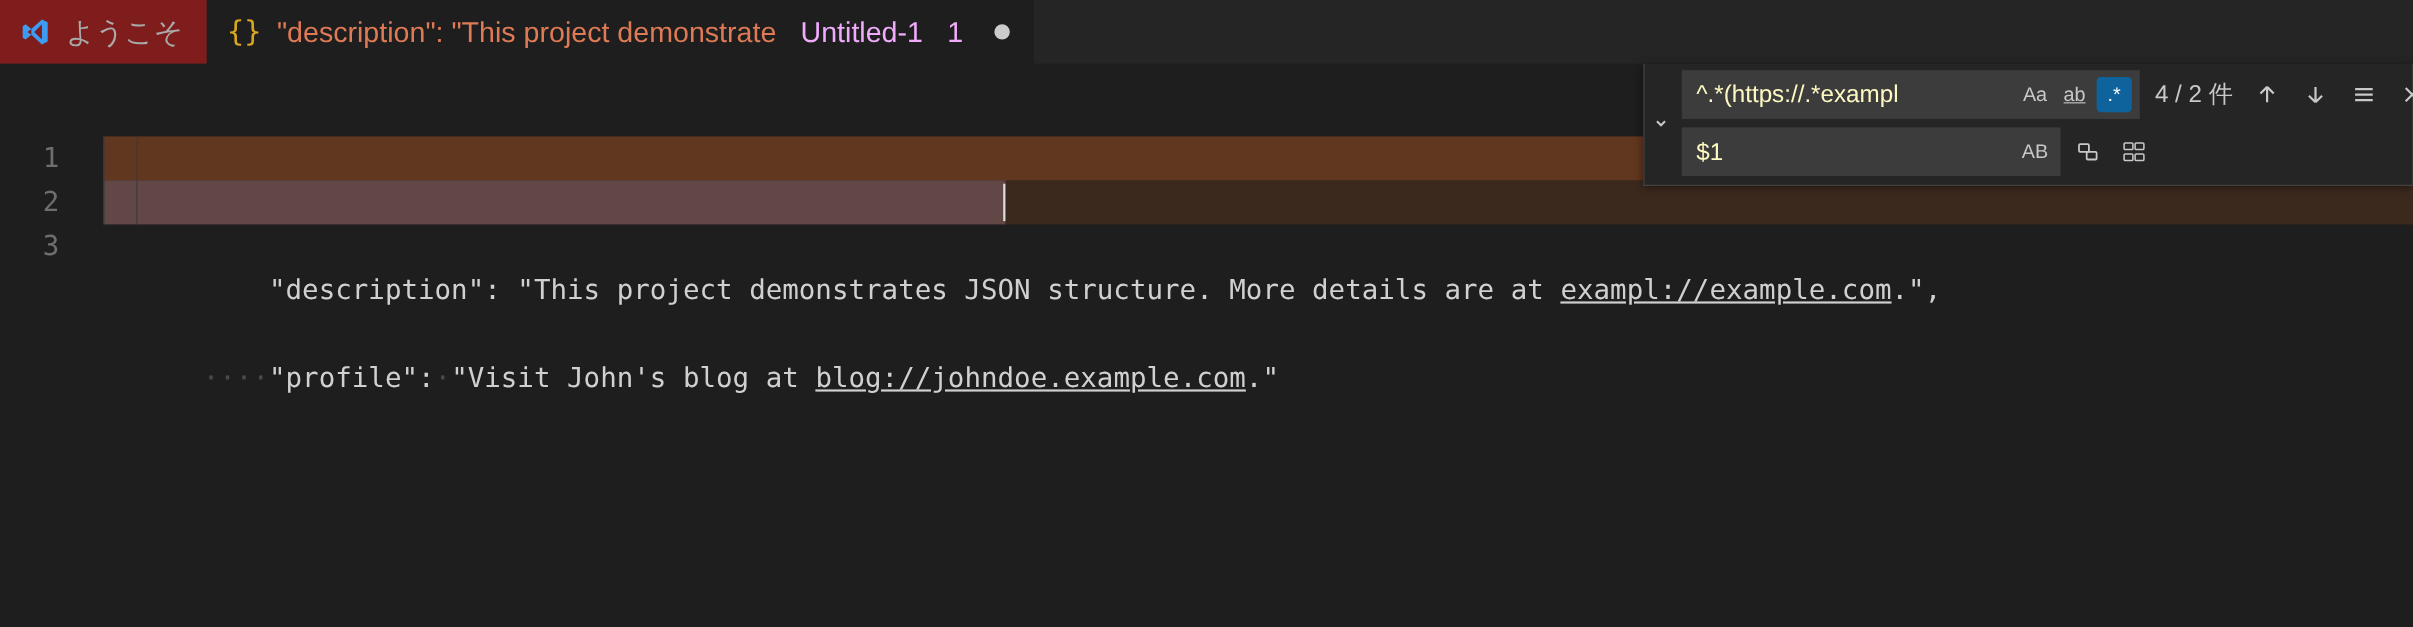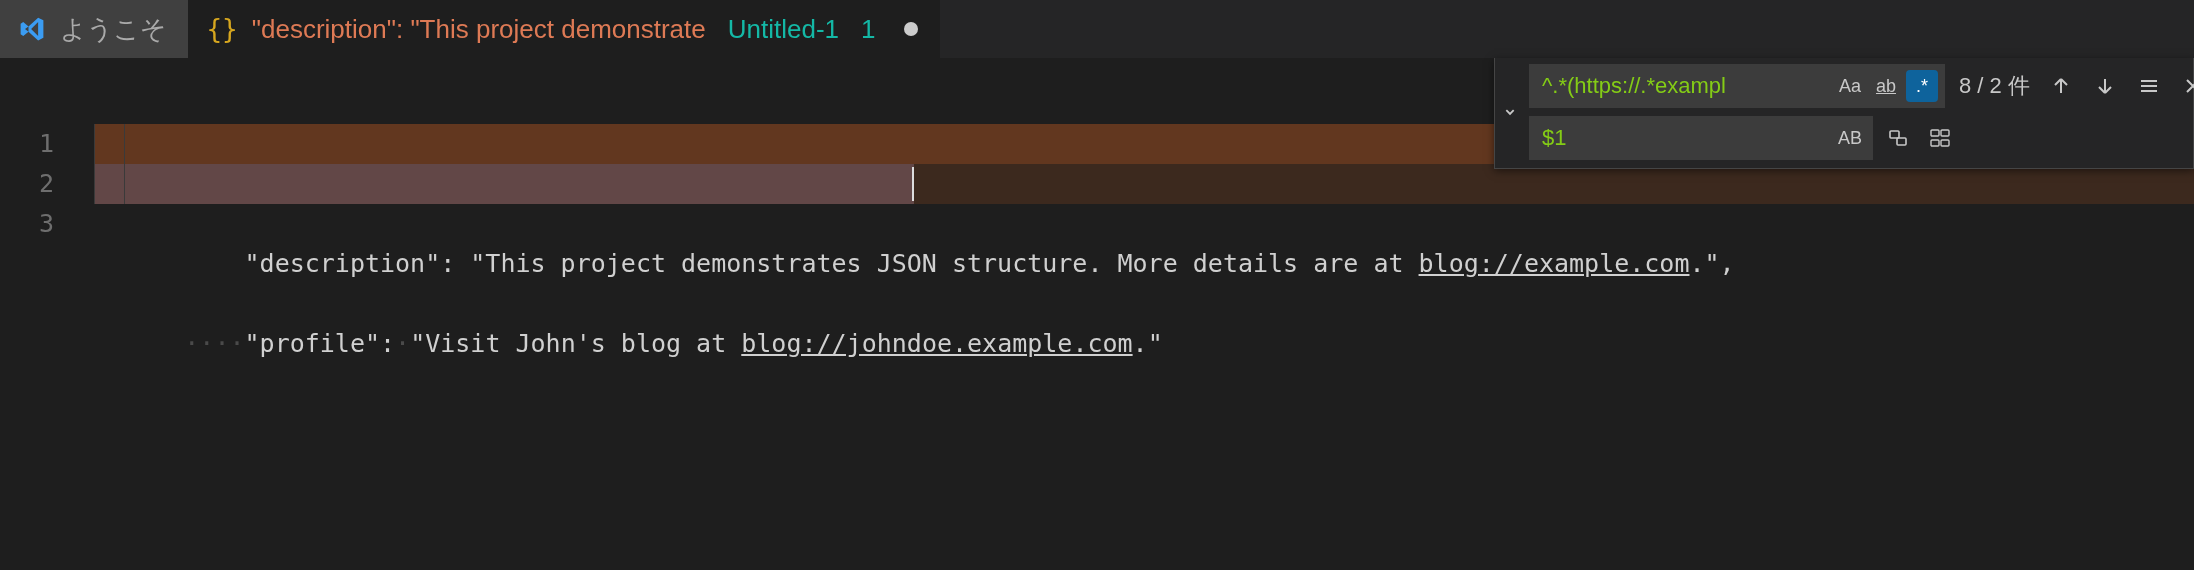--- a/index.html
+++ b/index.html
@@ -19,26 +19,26 @@
     display: flex;
     align-items: center;
     padding: 0 22px 0 18px;
     height: 58px;
     font-size: 26px;
     gap: 14px;
     background: #2d2d2d;
     color: #aaaaaa;
     cursor: pointer;
   }
-  .tab.inactive { background: #404040; justify-content: center; }
+  .tab.inactive { background: #7f1d1d; justify-content: center; }
   .tab.active   { background: #1e1e1e; }
   .tab .vscode-icon svg { width: 28px; height: 28px; display:block; }
   .tab .braces { color: #d7a71f; font-family: Menlo, Consolas, monospace; font-size: 26px; }
   .tab .tabtitle-main { color: #de7a55; }
-  .tab .tabtitle-sub  { color: #14b8a6; margin-left: 8px; }
+  .tab .tabtitle-sub  { color: #f0abfc; margin-left: 8px; }
   .tab .dirty-dot {
     width: 14px; height: 14px; border-radius: 50%;
     background: #cccccc; margin-left: 14px;
   }
   .tabbar-rest { flex: 1; background: #252526; }
 
   .editor-area {
     position: relative;
     width: 100%;
     height: calc(570px - 58px);
@@ -119,21 +119,21 @@
     height: 44px;
     background: #3c3c3c;
     border: 1px solid #3c3c3c;
     display:flex; align-items:center;
     padding: 0 6px 0 12px;
     gap: 4px;
   }
   .fw-input input {
     flex:1; min-width: 0;
     background: transparent; border:none; outline:none;
-    color: #84cc16; font-size: 22px;
+    color: #fef9c3; font-size: 22px;
     font-family: inherit;
   }
   .fw-opt {
     width: 32px; height: 32px;
     display:flex; align-items:center; justify-content:center;
     border-radius: 4px;
     font-size: 18px;
     color: #c8c8c8;
     cursor: pointer;
     text-align: center;
@@ -178,21 +178,21 @@
     <div class="linenum">1</div>
     <div class="linenum">2</div>
     <div class="linenum">3</div>
   </div>
 
   <div class="code">
 
     <div class="codeline hl-current">
       <span class="indent-guide" style="left:0"></span>
       <span class="indent-guide" style="left:30px"></span>
-      <span class="ws-dot">    </span><span class="tok-key">"description"</span><span class="tok-punc">: </span><span class="tok-string">"This project demonstrates JSON structure. More details are at </span><span class="tok-url">blog://example.com</span><span class="tok-string">."</span><span class="tok-punc">,</span>
+      <span class="ws-dot">    </span><span class="tok-key">"description"</span><span class="tok-punc">: </span><span class="tok-string">"This project demonstrates JSON structure. More details are at </span><span class="tok-url">exampl://example.com</span><span class="tok-string">."</span><span class="tok-punc">,</span>
     </div>
 
     <div class="codeline hl-other">
       <span class="sel-other" style="width:820px"></span>
       <span class="indent-guide" style="left:0"></span>
       <span class="indent-guide" style="left:30px"></span>
       <span style="position:relative"><span class="ws-dot">····</span><span class="tok-key">"profile"</span><span class="tok-punc">:</span><span class="ws-dot">·</span><span class="tok-string">"Visit John's blog at </span><span class="tok-url">blog://johndoe.example.com</span><span class="tok-string">."</span></span>
       <span class="cursor-bar" style="left:818px"></span>
     </div>
 
@@ -214,21 +214,21 @@
         <div class="fw-opt">
             <span>Aa</span>
           </div>
         <div class="fw-opt">
             <span class="underline">ab</span>
           </div>
         <div class="fw-opt active">
             <span>.*</span>
           </div>
       </div>
-      <span class="fw-count">8 / 2 件</span>
+      <span class="fw-count">4 / 2 件</span>
       <div class="fw-actions">
         <div class="fw-iconbtn">
           <svg viewBox="0 0 24 24">
               <path fill="none" stroke="currentColor" stroke-width="2" d="M12 19V5m0 0l-6 6m6-6l6 6"></path>
             </svg>
 
         </div>
         <div class="fw-iconbtn">
           <svg viewBox="0 0 24 24">
               <path fill="none" stroke="currentColor" stroke-width="2" d="M12 5v14m0 0l-6-6m6 6l6-6"></path>

